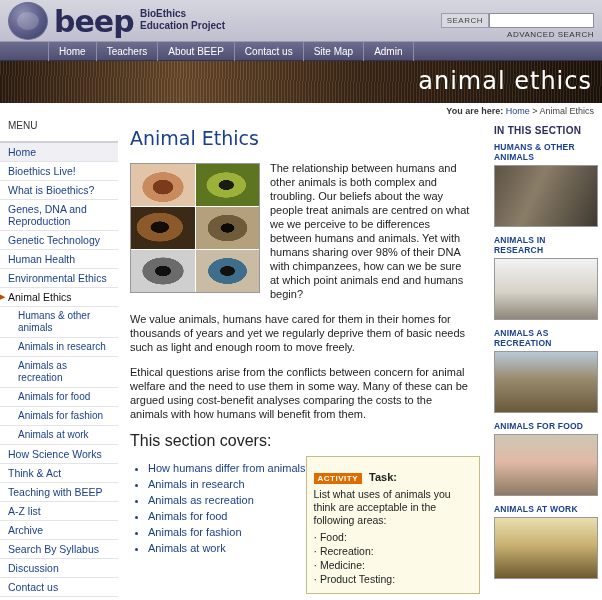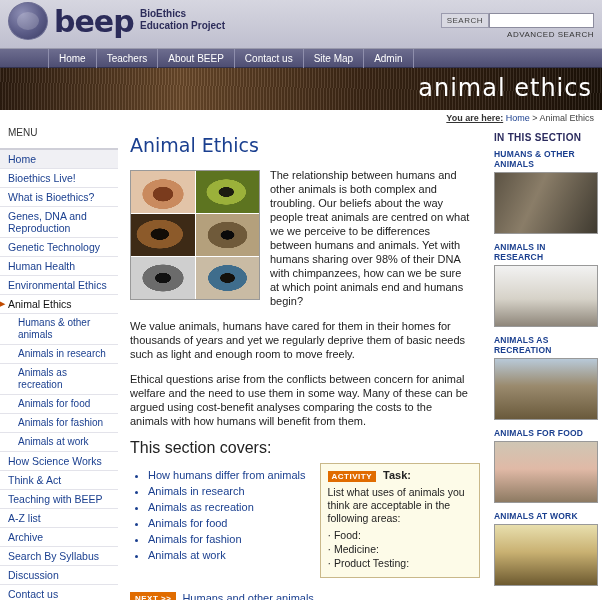--- a/index.html
+++ b/index.html
@@ -10,21 +10,21 @@
     font-family: "Liberation Sans", sans-serif;
     font-size: 11px;
     color: #333;
     background: #ffffff;
     overflow: hidden;
   }
 
   
   .header {
     position: relative;
-    height: 49px;
+    height: 42px;
     background: #c9c9d4;
     background: linear-gradient(to bottom, #d6d6e0 0%, #bfbfcf 100%);
     border-bottom: 1px solid #9a9aac;
   }
   .logo-mark {
     position: absolute;
     left: 8px; top: 2px;
     width: 40px; height: 38px;
     border-radius: 50%;
     background: radial-gradient(circle at 35% 30%, #8e8fb5 0%, #5a5b86 55%, #3a3b63 100%);
@@ -126,21 +126,21 @@
 
   
   .breadcrumb-bar {
     height: 16px;
     padding: 3px 8px 0 0;
     text-align: right;
     font-size: 9px;
     color: #444;
     background: #fff;
   }
-  .breadcrumb-bar b { color: #333; text-decoration: underline; }
+  .breadcrumb-bar b { color: #333; }
   .breadcrumb-bar a { color: #1a3f8f; text-decoration: none; }
 
   
   .page {
     display: flex;
     align-items: flex-start;
   }
 
   
   .sidebar {
@@ -228,38 +228,38 @@
       radial-gradient(ellipse at 50% 50%, #14110c 0 16%, #3f6d8c 17% 43%, #c9bba4 44% 100%),
       linear-gradient(#b6a894,#3a4a56); }
 
   .content p {
     margin: 0 8px 11px 0;
     line-height: 14px;
     font-size: 11px;
     color: #222;
   }
   .section-covers { margin: 4px 0 6px 0; font-size: 16px; color: #222; }
-  .covers-wrap { display: flex; gap: 14px; align-items: flex-start; justify-content: center; }
+  .covers-wrap { display: flex; align-items: flex-start; justify-content: center; }
   ul.covers {
     margin: 4px 0 0 0;
     padding-left: 18px;
     flex: 0 0 auto;
   }
   ul.covers li {
     color: #1a3f8f;
     font-size: 11px;
     line-height: 16px;
     list-style: disc;
     cursor: pointer;
   }
   .activity-box {
     flex: 1 1 auto;
     border: 1px solid #c9b88a;
     background: #fdfbe8;
-    padding: 5px 7px 7px 7px;
+    padding: 14px 7px 7px 7px;
     max-width: 178px;
   }
   .activity-head { margin-bottom: 4px; }
   .activity-tag {
     display: inline-block;
     background: #e06c00;
     color: #fff;
     font-size: 8px;
     font-weight: bold;
     letter-spacing: 0.5px;
@@ -436,20 +436,21 @@
         <li>Animals at work</li>
       </ul>
 
       <div class="activity-box">
         <div class="activity-head">
           <span class="activity-tag">ACTIVITY</span>
           <span class="activity-task">Task:</span>
         </div>
         <p>List what uses of animals you think are acceptable in the following areas:</p>
         <p class="bullet">· Food:</p>
+        <p class="bullet">· Recreation:</p>
         <p class="bullet">· Medicine:</p>
         <p class="bullet">· Product Testing:</p>
       </div>
     </div>
 
     <div class="next-row">
       <span class="next-tag">NEXT &gt;&gt;</span>
       <span class="next-link">Humans and other animals</span>
     </div>
   </div>

